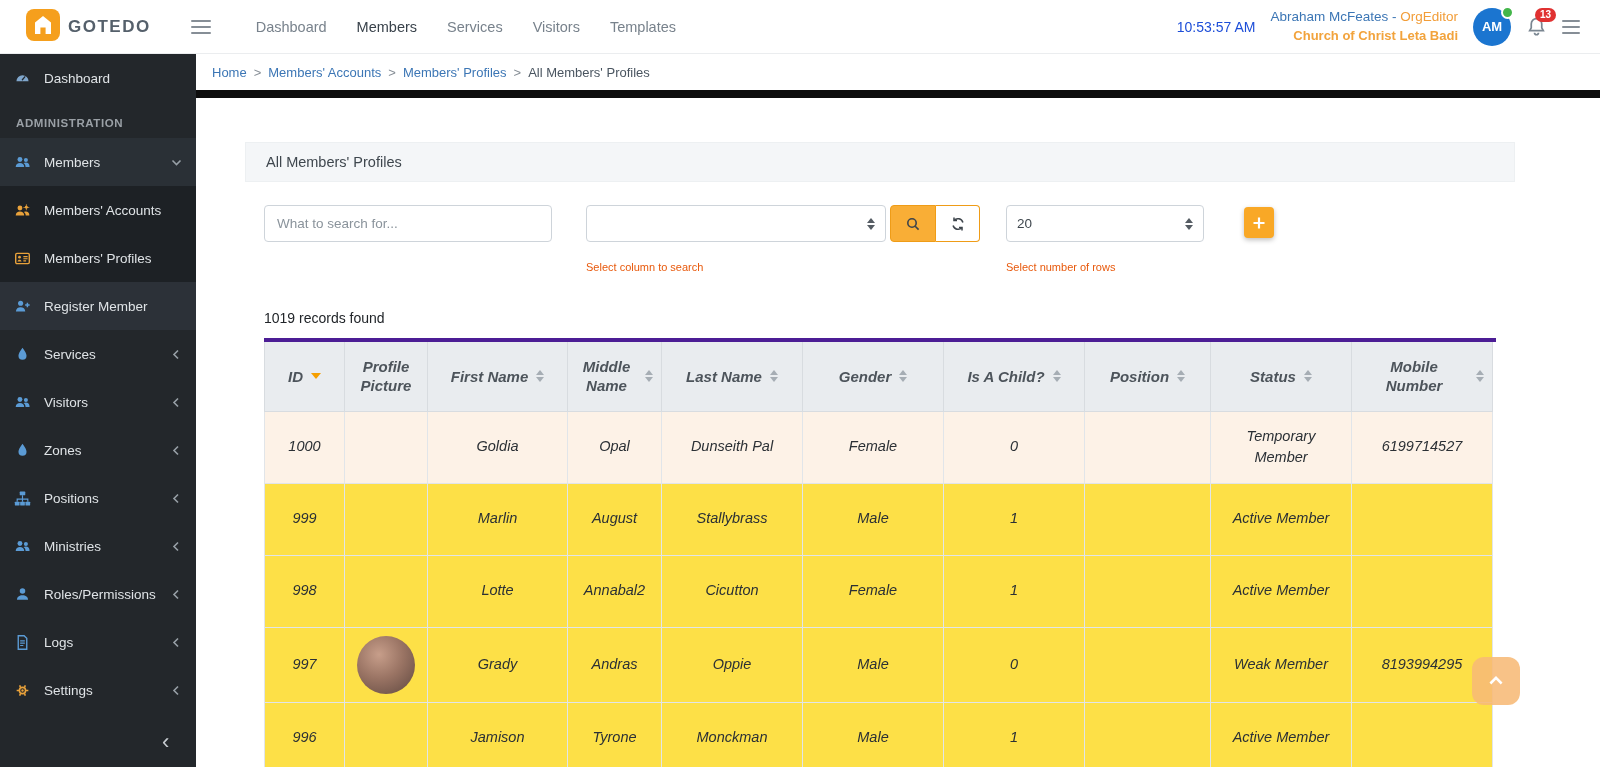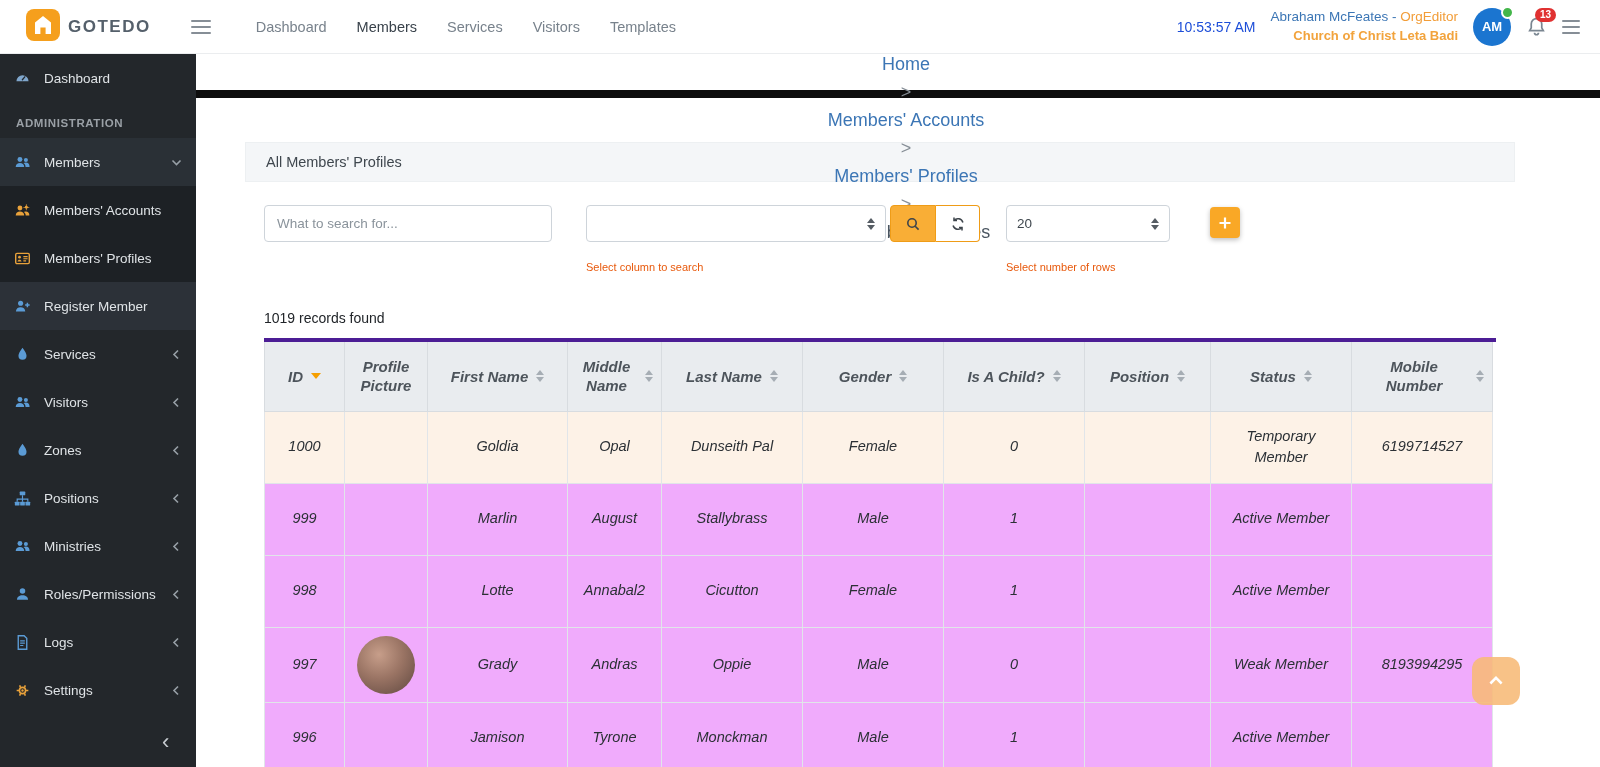--- a/index.html
+++ b/index.html
@@ -43,21 +43,21 @@
   .sb-item .sb-label { flex:1; white-space:nowrap; }
   .sb-item .sb-chev { margin-left:auto; display:flex; align-items:center; }
   .sb-item.active { background:#2a3036; }
   .sb-item.sub { background:#1d2125; }
   .sb-item.sub.hover { background:#2c3138; }
   .sb-collapse { margin-top:auto; padding:8px 18px 12px; text-align:left; color:#c6cbd0;
     font-size:22px; cursor:pointer; padding-left:162px; }
 
   
   .content { position:absolute; left:196px; top:54px; width:1404px; bottom:0; background:#fff; overflow:hidden; }
-  .breadcrumb { height:36px; display:flex; align-items:center; padding-left:16px; font-size:18px; gap:7px;flex-direction:column; }
+  .breadcrumb { height:36px; display:flex; align-items:center; padding-left:16px; font-size:13px; gap:7px; }
   .crumb-link { color:#3c76b5; text-decoration:none; cursor:pointer; }
   .crumb-current { color:#4a5560; }
   .crumb-sep { color:#868e96; }
   .black-bar { height:8px; background:#0d0d0d; width:100%; }
 
   .page { margin:44px 85px 0 49px; }
   .card-header { height:40px; background:#f4f6f8; border:1px solid #edf0f2; display:flex;
     align-items:center; padding:0 20px; font-size:14.5px; color:#3f474e; }
   .card-body { padding:23px 19px 0; }
 
@@ -65,21 +65,21 @@
   .search-input { width:288px; height:37px; border:1px solid #ced4da; border-radius:4px;
     padding:0 12px; font-size:13.5px; color:#3f474e; outline:none; font-family:"Liberation Sans", sans-serif; }
   .search-input::placeholder { color:#8a939b; }
   .field { display:flex; flex-direction:column; }
   .field.col-field { margin-left:34px; }
   .field.rows-field { margin-left:26px; }
   .field-row { display:flex; }
   .select { height:37px; border:1px solid #ced4da; border-radius:4px; background:#fff;
     display:flex; align-items:center; padding:0 10px; cursor:pointer; }
   .select.column { width:300px; border-radius:4px; }
-  .select.rows { width:164px; }
+  .select.rows { width:198px; }
   .sel-val { flex:1; font-size:13.5px; color:#3f474e; }
   .sel-arrows { display:flex; flex-direction:column; gap:2px; align-items:center; }
   .tri-up { width:0; height:0; border-left:4px solid transparent; border-right:4px solid transparent;
     border-bottom:5px solid #555c63; }
   .tri-down { width:0; height:0; border-left:4px solid transparent; border-right:4px solid transparent;
     border-top:5px solid #555c63; }
   .btn { height:37px; display:flex; align-items:center; justify-content:center; cursor:pointer; border:1px solid transparent; }
   .search-btn { width:46px; margin-left:4px; background:#f9ae36; border-color:#ef9c17; border-radius:4px 0 0 4px; }
   .refresh-btn { width:44px; background:#fff; border-color:#ef9c17; border-left:none; border-radius:0 4px 4px 0; }
   .hint { margin-top:19px; font-size:11px; color:#e8590c; }
@@ -94,21 +94,21 @@
   table { width:1228px; border-collapse:collapse; table-layout:fixed; }
   th { background:#e9ecef; height:69px; border:1px solid #d8dce0; border-top:none;
     font-weight:700; color:#4d545b; font-size:15px; padding:0 8px; }
   .th-inner { display:flex; align-items:center; justify-content:center; gap:8px; line-height:1.3; }
   .sort-both { display:flex; flex-direction:column; gap:2px; flex-shrink:0; }
   .sort-both .tri-up { border-bottom-color:#a6adb4; border-left-width:4px; border-right-width:4px; border-bottom-width:5px; }
   .sort-both .tri-down { border-top-color:#a6adb4; }
   .sort-active { width:0; height:0; border-left:5px solid transparent; border-right:5px solid transparent;
     border-top:6px solid #f59f00; flex-shrink:0; }
   td { height:72px; text-align:center; vertical-align:middle; border:1px solid #e1e5e9;
-    font-size:14.5px; color:#2b3035; background:#f0abfc; padding:4px 8px; line-height:1.45; }
+    font-size:14.5px; color:#2b3035; background:#fde047; padding:4px 8px; line-height:1.45; }
   tr.highlight td { background:#fdf2e7; }
   .photo { width:58px; height:58px; border-radius:50%; margin:4px auto;
     background:radial-gradient(circle at 38% 32%, #c79e8a 0%, #9a7464 45%, #5e473f 100%); }
 
   
   .scroll-top { position:absolute; right:80px; bottom:62px; width:48px; height:48px;
     border-radius:12px; background:rgba(247,186,118,.88); display:flex; align-items:center;
     justify-content:center; cursor:pointer; z-index:40; }
 </style>
 </head>

